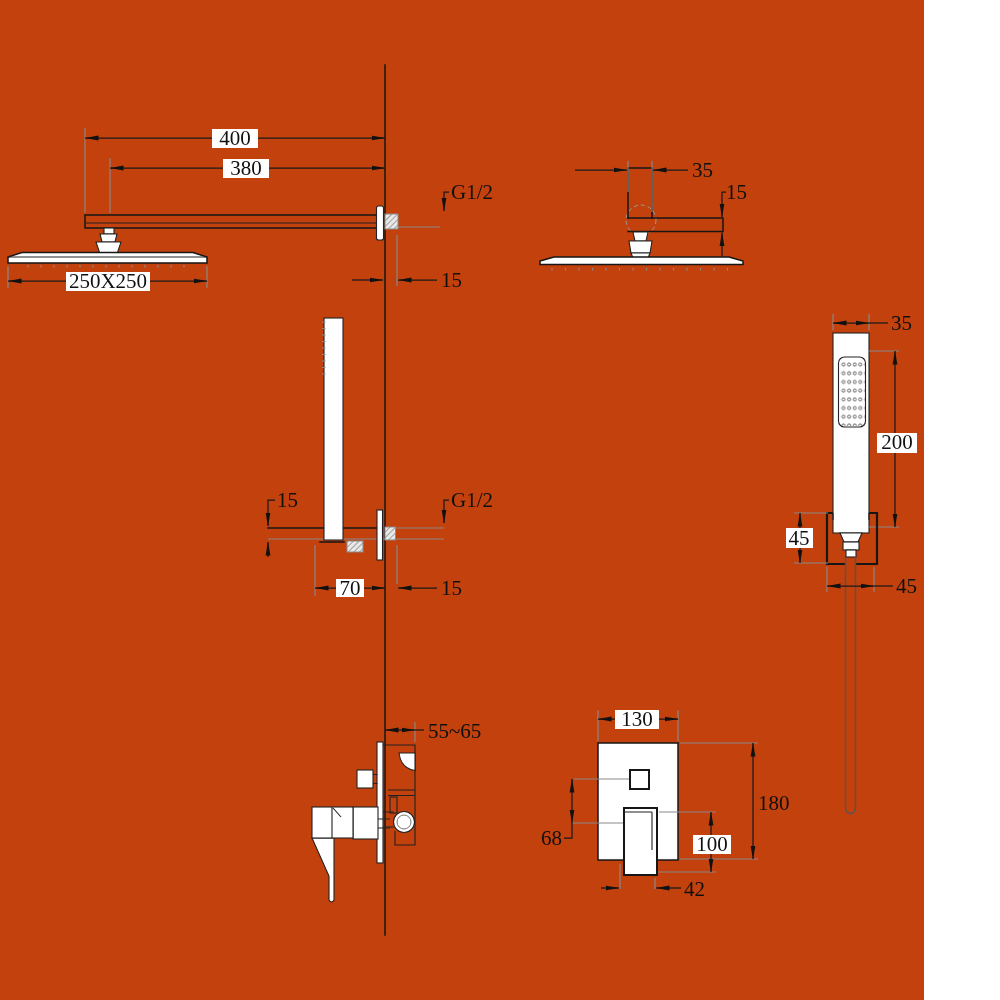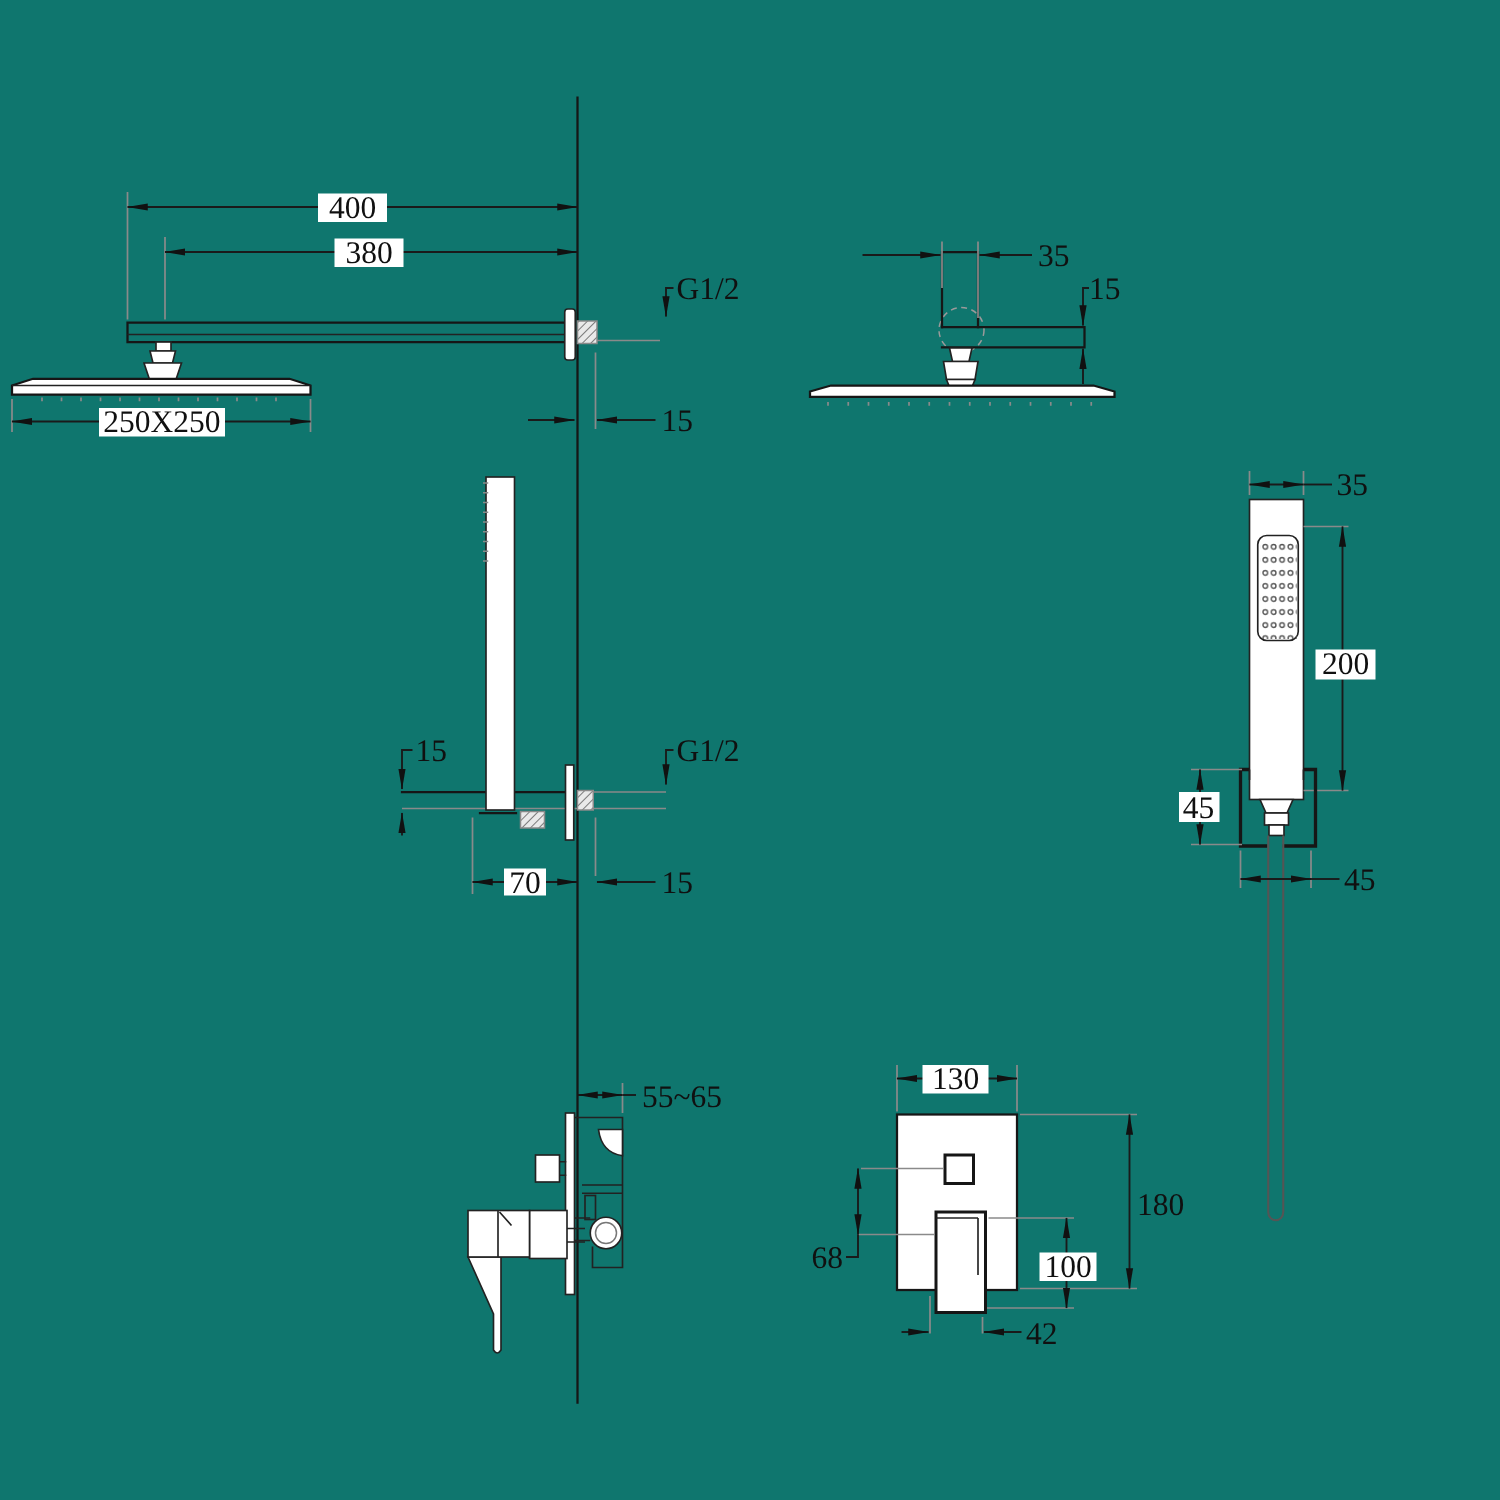--- a/index.html
+++ b/index.html
@@ -1,16 +1,16 @@
 <!DOCTYPE html>
 <html><head>
 <meta charset="utf-8">
 <style>
   html,body{margin:0;padding:0;background:#ffffff;}
-  .canvas{position:relative;width:1000px;height:1000px;background:#0f766e;overflow:hidden;}
+  .canvas{position:relative;width:924px;height:1000px;background:#c2410c;overflow:hidden;}
   svg{display:block;}
   .ln{stroke:#161616;stroke-width:1.5;fill:none;stroke-linecap:square;}
   .thin{stroke:#222;stroke-width:1.1;fill:none;}
   .ext{stroke:#8a8a8a;stroke-width:1.15;fill:none;}
   .dim{stroke:#1a1a1a;stroke-width:1.25;fill:none;}
   .wf{fill:#ffffff;}
   .hatch{fill:url(#hatch);stroke:#8a8a8a;stroke-width:1;}
   text.dl{font-family:"Liberation Serif","DejaVu Serif",serif;font-size:21px;fill:#101010;}
   .lblbg{fill:#ffffff;}
 </style>

